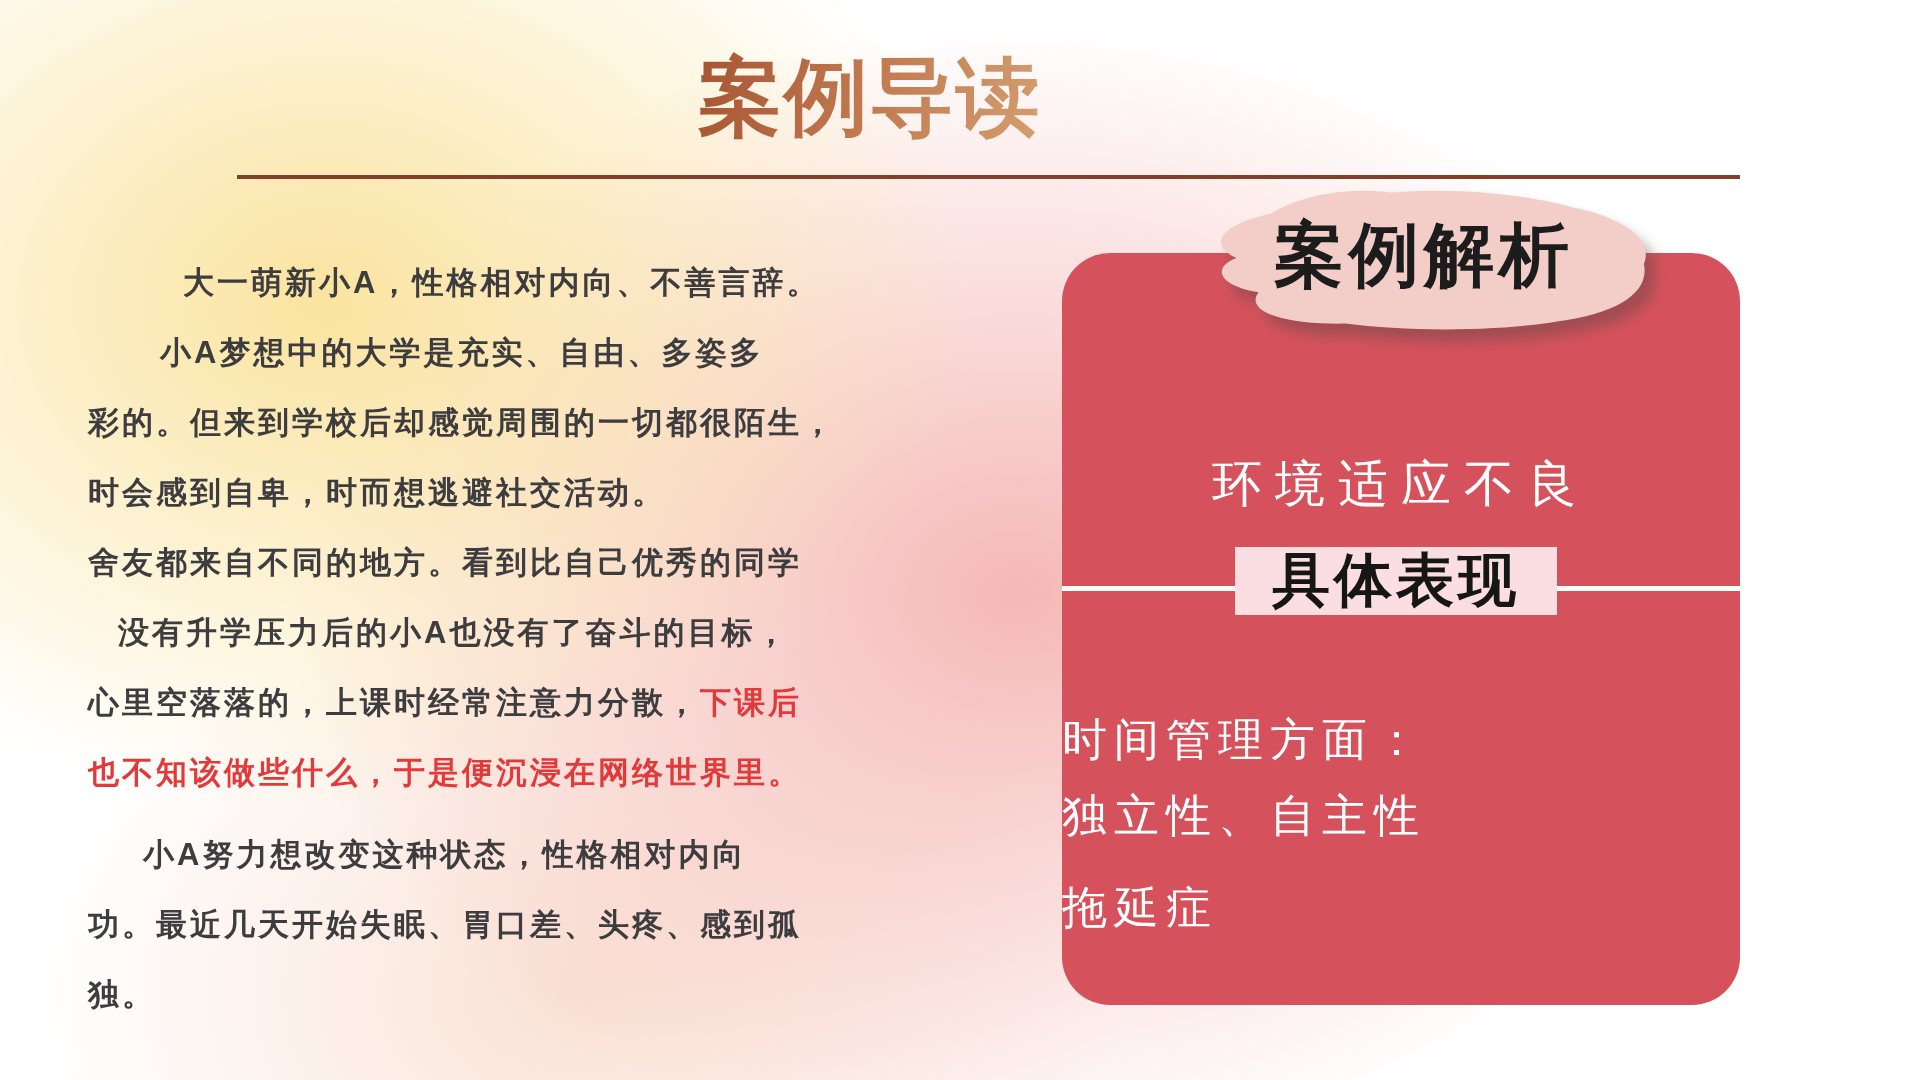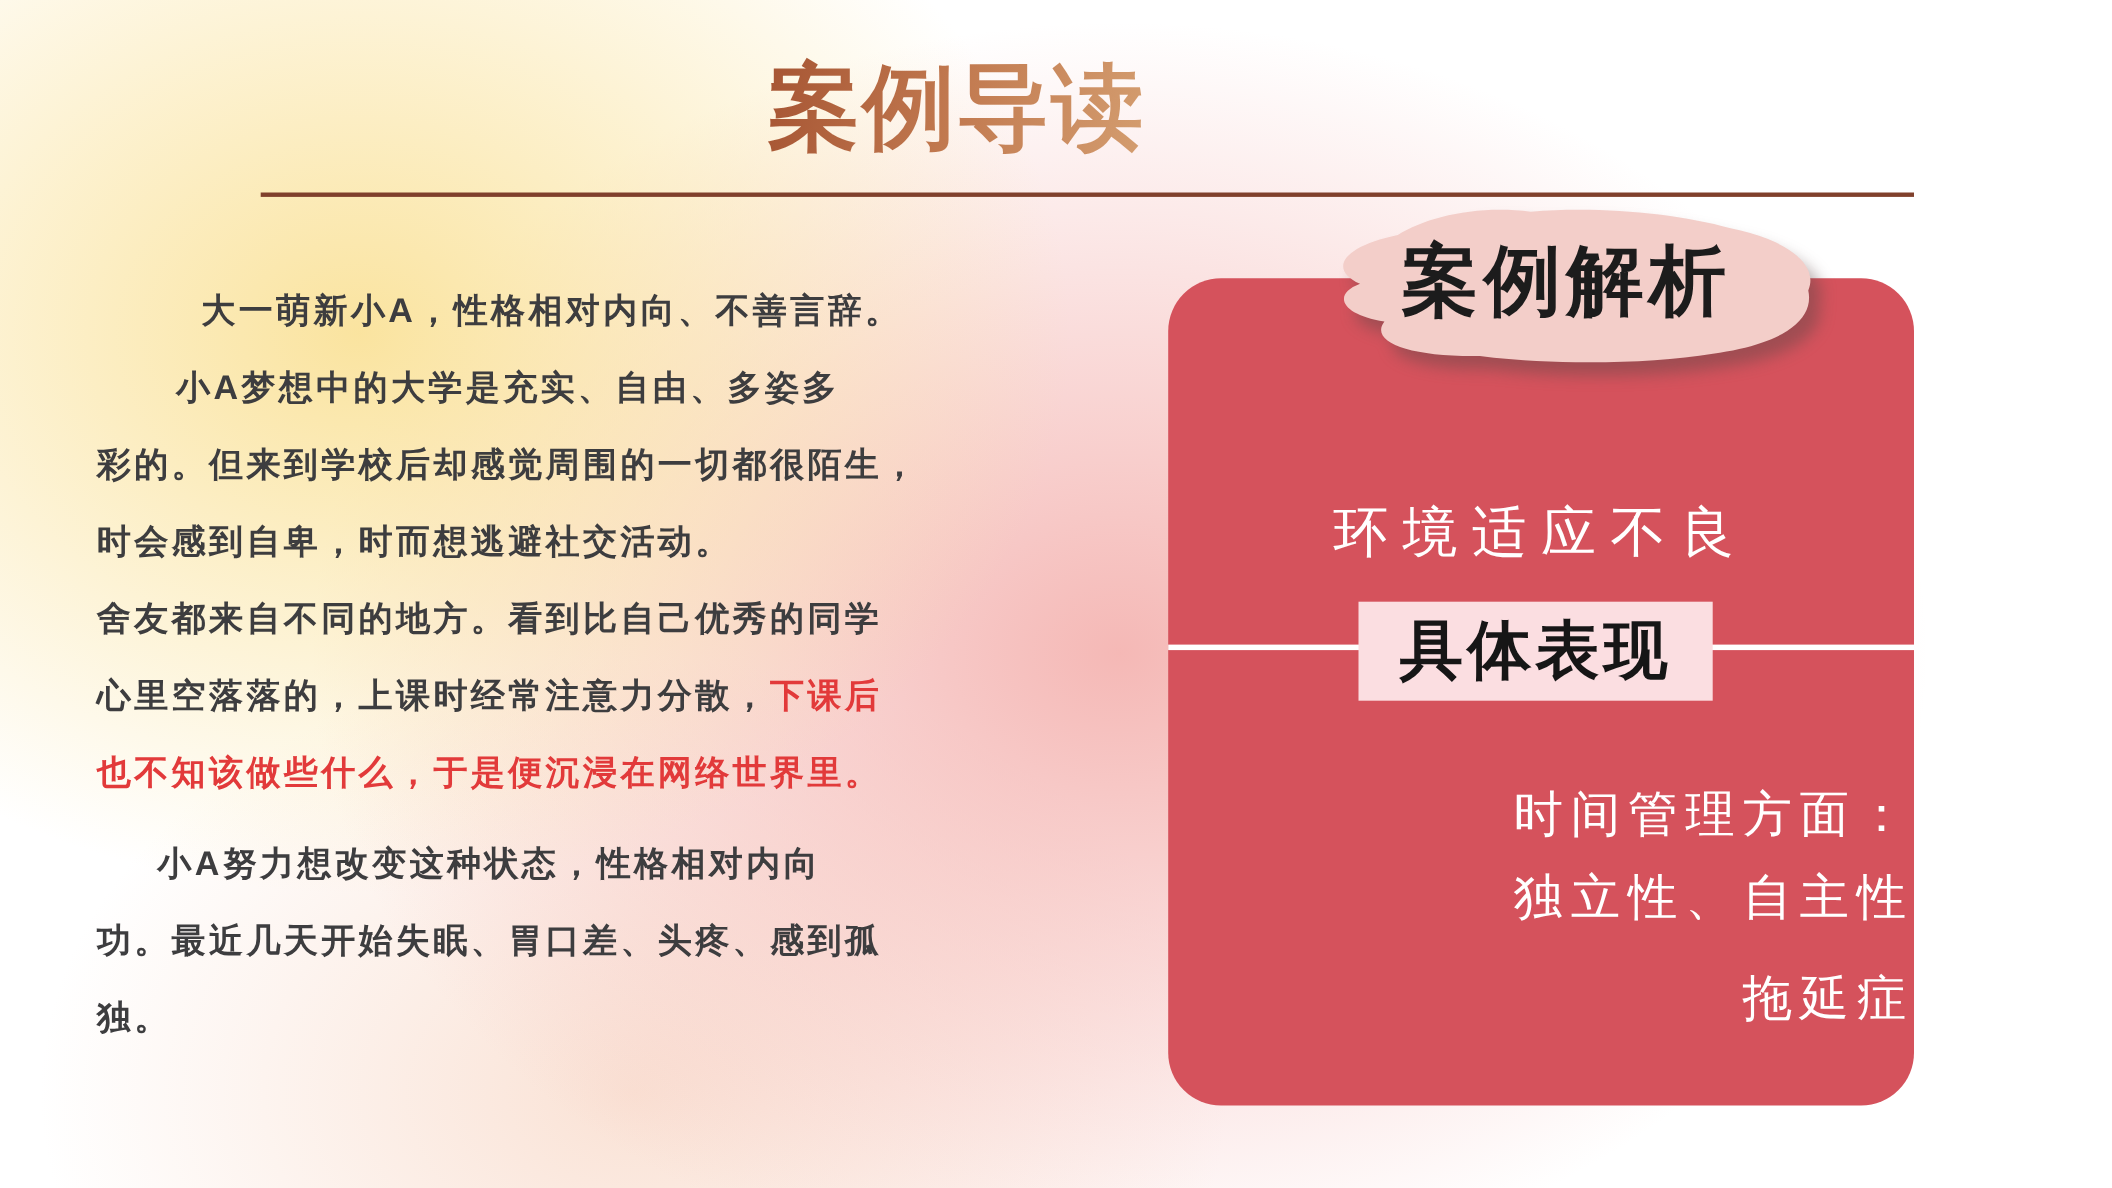--- a/index.html
+++ b/index.html
@@ -67,30 +67,30 @@
     font-family:"DejaVu Serif","Liberation Serif",serif;
     color:var(--white);white-space:nowrap;
   }
   .situation-1{top:100px;font-size:50px;letter-spacing:9px;}
   .situation-2{top:198px;font-size:50px;letter-spacing:13px;}
   .detail-divider-line{
     position:absolute;left:0;top:333px;width:100%;height:5px;
     background:var(--white);
   }
   .detail-label{
-    position:absolute;left:173px;top:294px;width:322px;height:90px;
+    position:absolute;left:173px;top:294px;width:322px;height:68px;
     background:var(--label-bg);
     display:flex;align-items:center;justify-content:center;
     font-family:"DejaVu Serif","Liberation Serif",serif;
     font-size:58px;font-weight:700;letter-spacing:4px;
     color:var(--label-text);
   }
   .detail-lines{position:absolute;left:0;top:0;width:100%;height:100%;}
   .detail-line{
-    position:absolute;left:0;width:100%;text-align:right;
+    position:absolute;left:0;width:100%;text-align:left;
     font-family:"DejaVu Serif","Liberation Serif",serif;
     font-size:45px;letter-spacing:7px;color:var(--white);white-space:nowrap;
   }
   .detail-line:nth-child(1){top:457px;}
   .detail-line:nth-child(2){top:533px;}
   .detail-line:nth-child(3){top:625px;}
 
   
   .analysis-badge{
     position:absolute;left:1192px;top:176px;width:464px;height:160px;
@@ -115,20 +115,21 @@
   <div class="page-title">案例导读</div>
 
   <div class="title-rule"></div>
 
   <div class="case-text">
       <div class="case-line" style="padding-left: 95px;"><span class="seg-dark">大一萌新小A，性格相对内向、不善言辞。</span></div>
       <div class="case-line" style="padding-left: 72px;"><span class="seg-dark">小A梦想中的大学是充实、自由、多姿多</span></div>
       <div class="case-line" style="padding-left: 0px;"><span class="seg-dark">彩的。但来到学校后却感觉周围的一切都很陌生，</span></div>
       <div class="case-line" style="padding-left: 0px;"><span class="seg-dark">时会感到自卑，时而想逃避社交活动。</span></div>
       <div class="case-line" style="padding-left: 0px;"><span class="seg-dark">舍友都来自不同的地方。看到比自己优秀的同学</span></div>
+      <div class="case-line" style="padding-left: 30px;"><span class="seg-dark">没有升学压力后的小A也没有了奋斗的目标，</span></div>
       <div class="case-line" style="padding-left: 0px;"><span class="seg-dark">心里空落落的，上课时经常注意力分散，</span><span class="seg-red">下课后</span></div>
       <div class="case-line" style="padding-left: 0px;"><span class="seg-red">也不知该做些什么，于是便沉浸在网络世界里。</span></div>
       <div class="case-line" style="padding-left: 55px; margin-top: 12px;"><span class="seg-dark">小A努力想改变这种状态，性格相对内向</span></div>
       <div class="case-line" style="padding-left: 0px;"><span class="seg-dark">功。最近几天开始失眠、胃口差、头疼、感到孤</span></div>
       <div class="case-line" style="padding-left: 0px;"><span class="seg-dark">独。</span></div>
     </div>
 
   <div class="analysis-card">
     <div class="card-line situation-2">环境适应不良</div>
 

